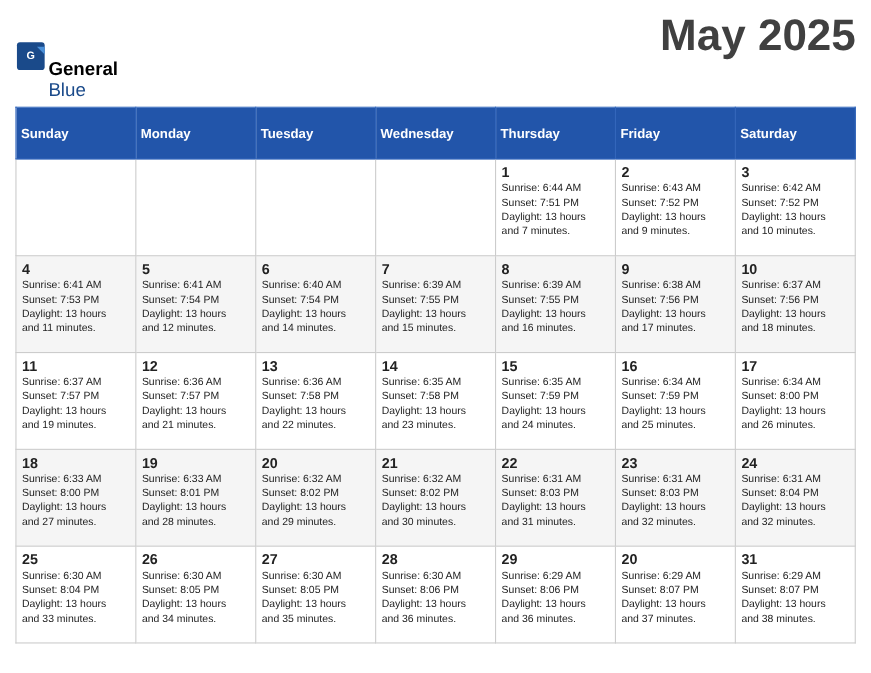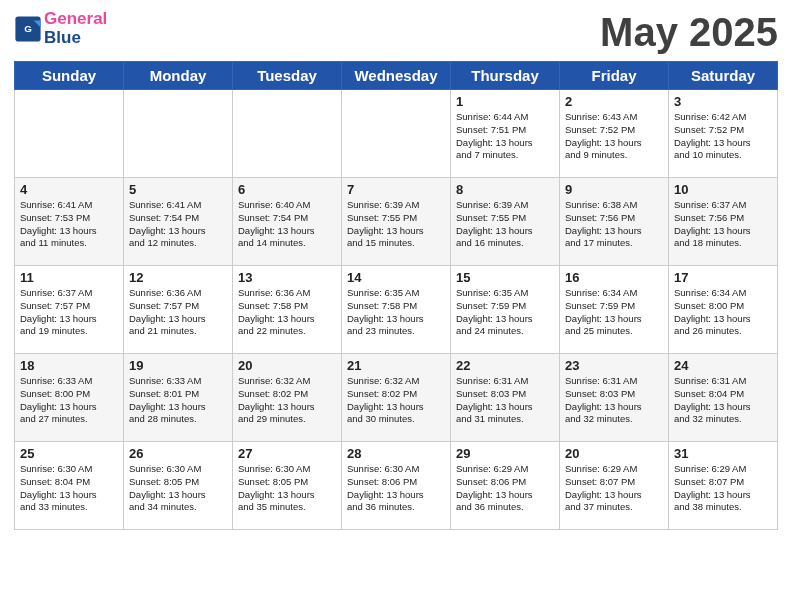--- a/index.html
+++ b/index.html
@@ -43,24 +43,24 @@
       color: #444;
     }
     table {
       width: 100%;
       border-collapse: collapse;
       table-layout: fixed;
     }
     thead th {
       background: #2255aa;
       color: #fff;
-      font-size: 15px;
+      font-size: 12px;
       font-weight: bold;
-      padding: 5px 4px;
-      text-align: center;
+      padding: 16px 4px;
+      text-align: left;
       border: 1px solid #3366bb;
     }
     tbody td {
       border: 1px solid #ccc;
       vertical-align: top;
       padding: 4px 5px;
       font-size: 10px;
       color: #222;
       height: 88px;
       background: #fff;
@@ -92,24 +92,24 @@
 
 <div class="container">
   <div class="header">
     <div class="logo">
       <svg class="logo-icon" viewBox="0 0 40 40">
         <rect x="2" y="2" width="36" height="36" rx="4" fill="#1a4a8a"></rect>
         <text x="20" y="24" text-anchor="middle" fill="white" font-size="14" font-weight="bold" font-family="Arial">G</text>
         <polygon points="28,8 38,8 38,18" fill="#4a90d9"></polygon>
       </svg>
       <div>
-        <div style="font-size:17px;font-weight:bold;color:#ec4899;line-height:1.1;">
+        <div style="font-size:17px;font-weight:bold;color:#000000;line-height:1.1;margin-top:44px;">
           <span>General</span>
         </div>
-        <div style="font-size:17px;font-weight:bold;color:#1a4a8a;line-height:1.1;">
+        <div style="font-size:17px;font-weight:normal;color:#1a4a8a;line-height:1.1;">
           <span>Blue</span>
         </div>
       </div>
     </div>
     <div class="title-block">
       <div class="month-title">May 2025</div>
     </div>
   </div>
 
   <table>

